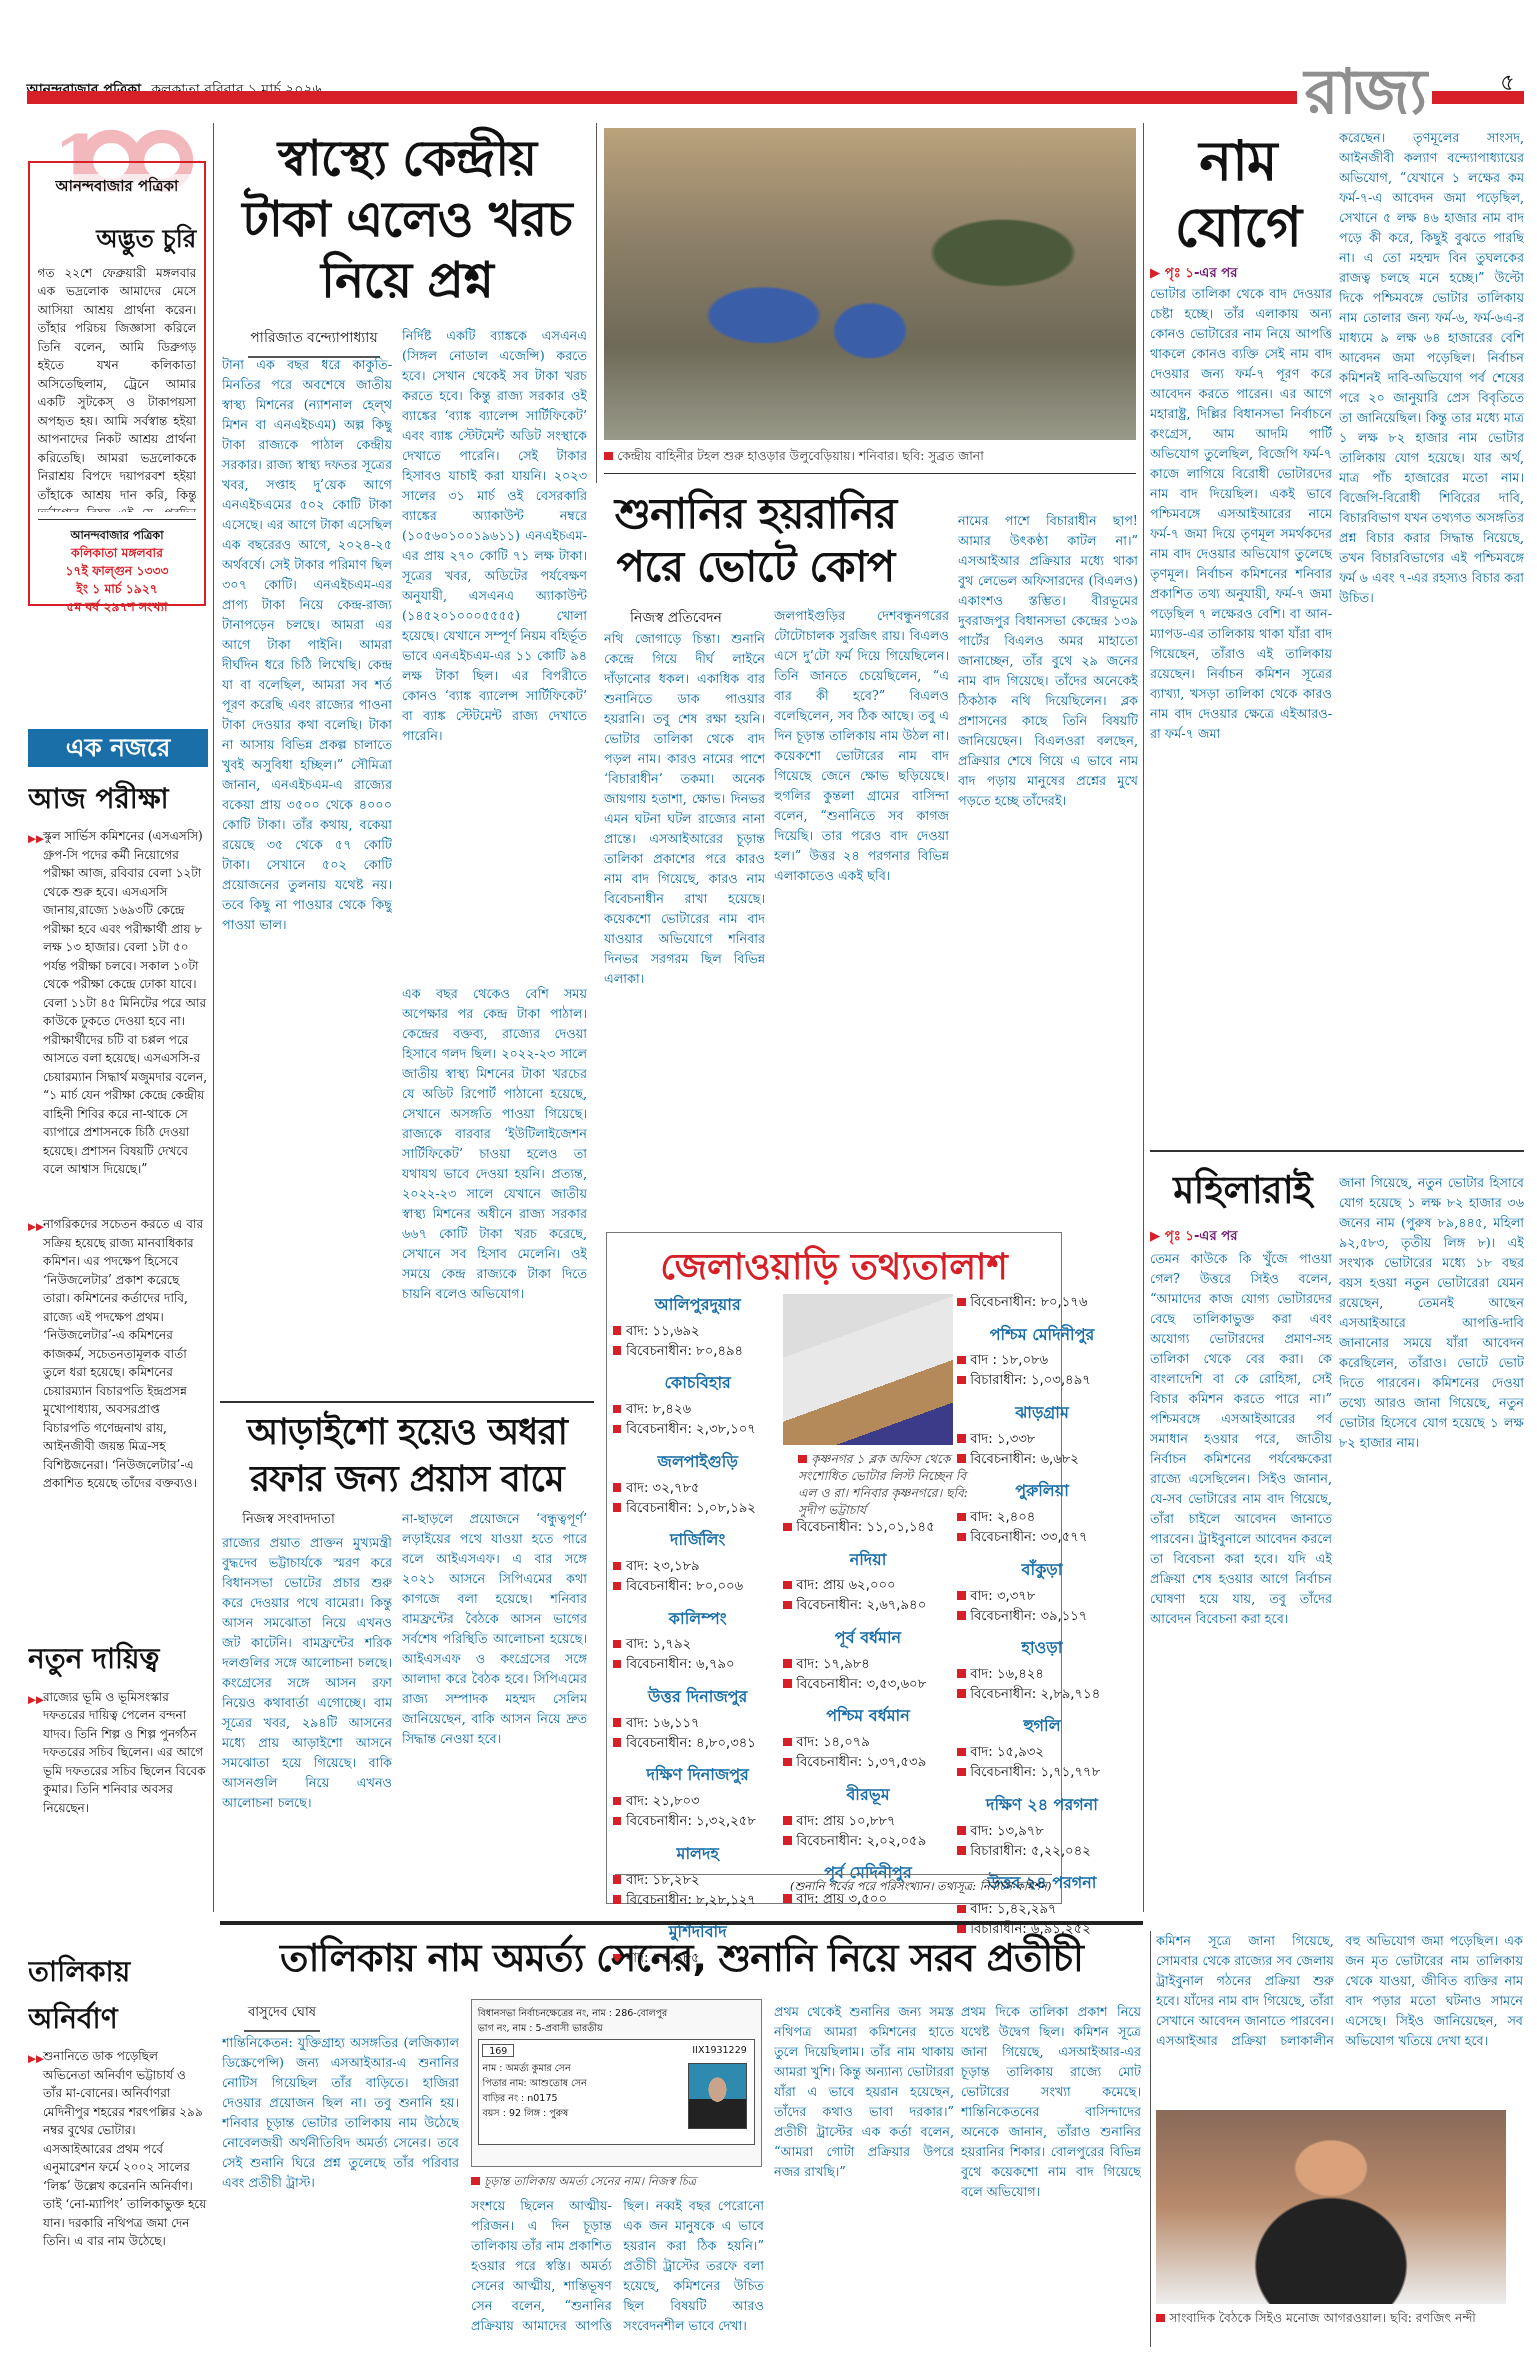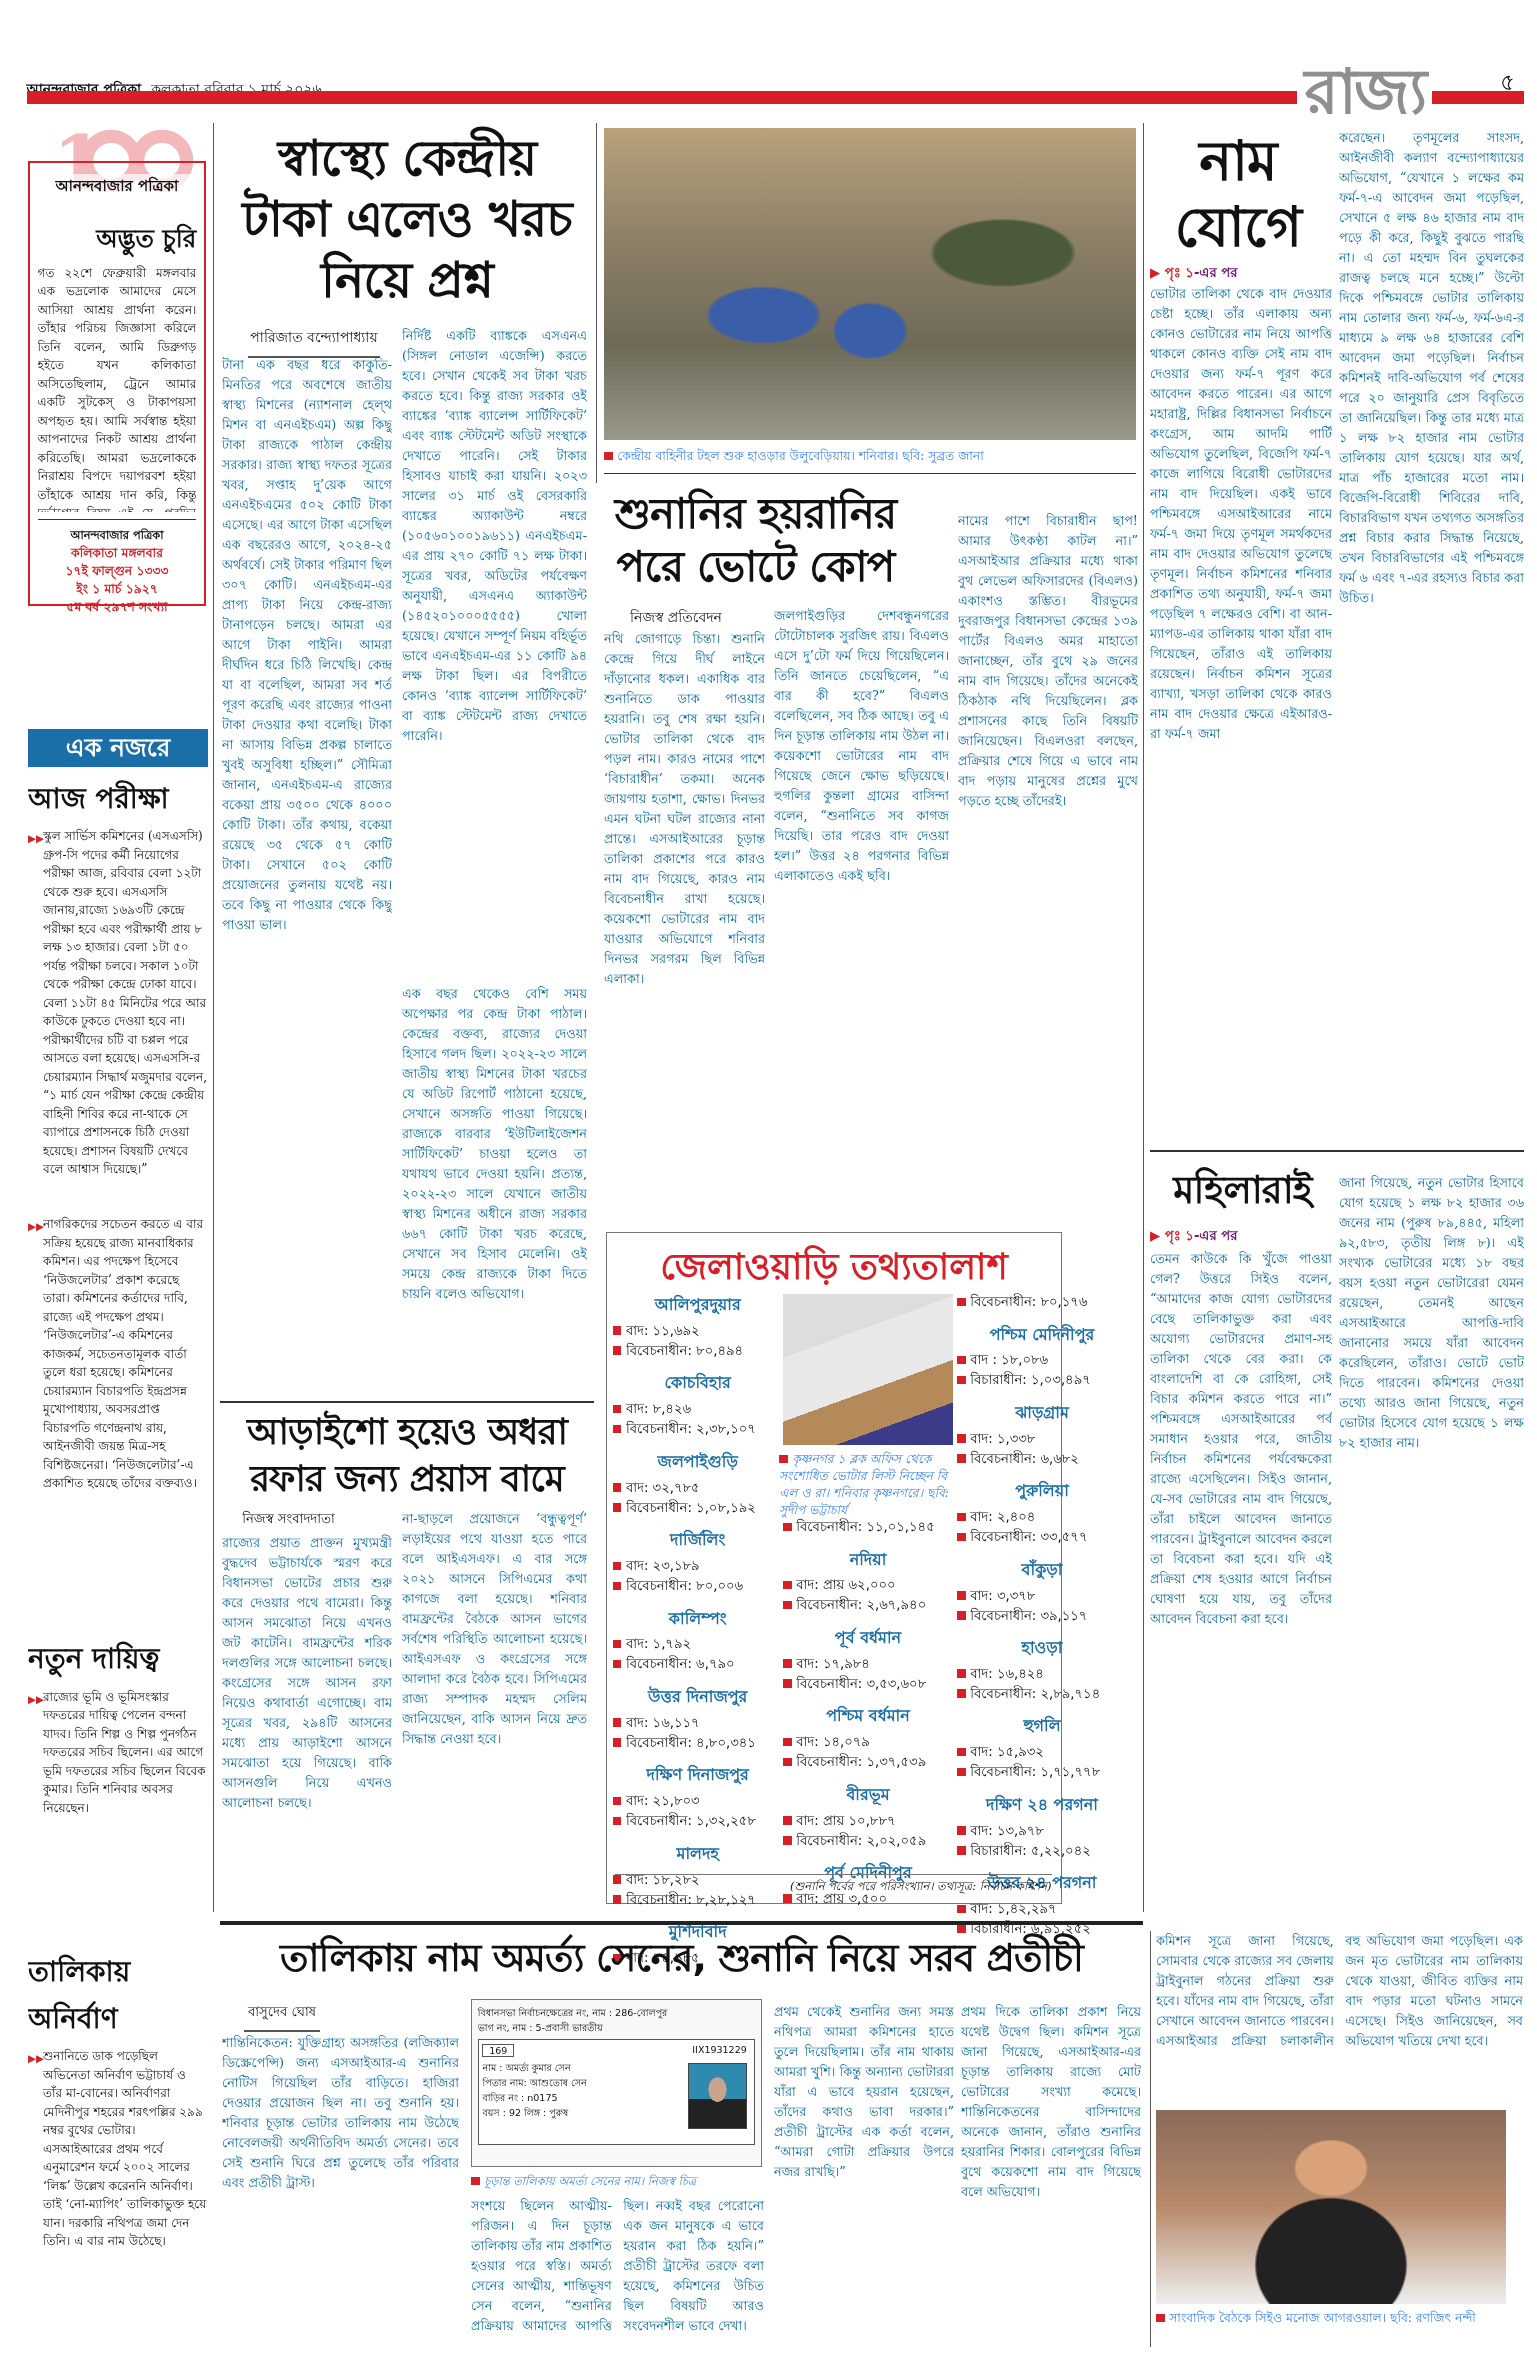--- a/index.html
+++ b/index.html
@@ -9,21 +9,21 @@
 .masthead-line b{font-weight:700;margin-right:5.7px}
 .redbar{left:26.5px;top:91px;width:1497px;height:13.2px;background:#d61f26}
 .section-title{left:1297px;top:59px;font-size:62px;font-weight:700;color:#8f8f8f;background:#fff;padding:0 7.6px;line-height:66px;font-family:"DejaVu Sans",sans-serif;letter-spacing:-2.8px}
 .pageno{left:1500px;top:64px;font-size:23px}
 .vline{background:#555;width:0.9px}
 .hline{background:#333;height:1.9px}
 .col-text{font-size:12.8px;line-height:20px;text-align:justify;overflow:hidden;color:#0369a1}
 .headline{font-weight:700;text-align:center;color:#111;font-family:"DejaVu Sans",sans-serif;letter-spacing:-0.9px}
 .byline{font-size:14px;text-align:center;border-bottom:2.8px double #555;padding-bottom:5.7px}
 .redsq{display:inline-block;width:8.5px;height:8.5px;background:#d61f26;margin-right:4.7px}
-.caption{font-size:12.3px;font-style:italic;color:#3b82f6}
+.caption{font-size:12.3px;font-style:italic;color:#404040}
 .archive-box{left:28px;top:161px;width:178px;height:445px;border:2.8px solid #d61f26;padding:57px 7.6px 7.6px}
 .archive-logo{left:47px;top:121px;width:151px;height:76px}
 .archive-title{font-size:24.6px;font-weight:700;text-align:right;margin-bottom:3.8px}
 .archive-body{font-size:12px;line-height:18.5px;text-align:justify}
 .archive-foot{border-top:1.9px solid #333;margin-top:7.6px;padding-top:5.7px;text-align:center;font-size:12.3px;line-height:18px;color:#d61f26;font-weight:700}
 .archive-foot .paper{color:#111;font-size:11.4px}
 .ek-najare{left:28px;top:729px;width:180px;height:38px;background:#1a6fa8;color:#fff;font-size:24.6px;font-weight:700;text-align:center;line-height:38px;font-family:"DejaVu Sans",sans-serif}
 .brief-head{font-size:28px;font-weight:700;font-family:"DejaVu Sans",sans-serif;margin:5.7px 0 3.8px}
 .brief-body{font-size:12px;line-height:18.5px;padding-left:15px;position:relative}
 .brief-body .arrow{position:absolute;left:0;top:1.9px;color:#d61f26;font-size:10.4px}
@@ -203,21 +203,21 @@
         <div class="row"><span class="redsq"></span><span>বাদ: ১৮,২৮২</span></div>
         <div class="row"><span class="redsq"></span><span>বিবেচনাধীন: ৮,২৮,১২৭</span></div>
       </div>
     <div class="district">
         <div class="dname">মুর্শিদাবাদ</div>
         <div class="row"><span class="redsq"></span><span>বাদ: ১৪,৯৮৫</span></div>
       </div>
   </div>
 
   <div class="abs photo photo-docs" style="left:176px;top:61px;width:170px;height:151px"></div>
-  <div class="abs caption" style="left:172px;top:218px;width:170px;line-height:17px">
+  <div class="abs caption" style="left:191px;top:218px;width:170px;line-height:17px">
     <span class="redsq"></span><span>কৃষ্ণনগর ১ ব্লক অফিস থেকে সংশোধিত ভোটার লিস্ট নিচ্ছেন বি এল ও রা। শনিবার কৃষ্ণনগরে। ছবি: সুদীপ ভট্টাচার্য</span>
   </div>
 
   <div class="dcol" style="left:176px;top:284px">
     <div class="district">
         <div class="row"><span class="redsq"></span><span>বিবেচনাধীন: ১১,০১,১৪৫</span></div>
       </div>
     <div class="district">
         <div class="dname">নদিয়া</div>
         <div class="row"><span class="redsq"></span><span>বাদ: প্রায় ৬২,০০০</span></div>

